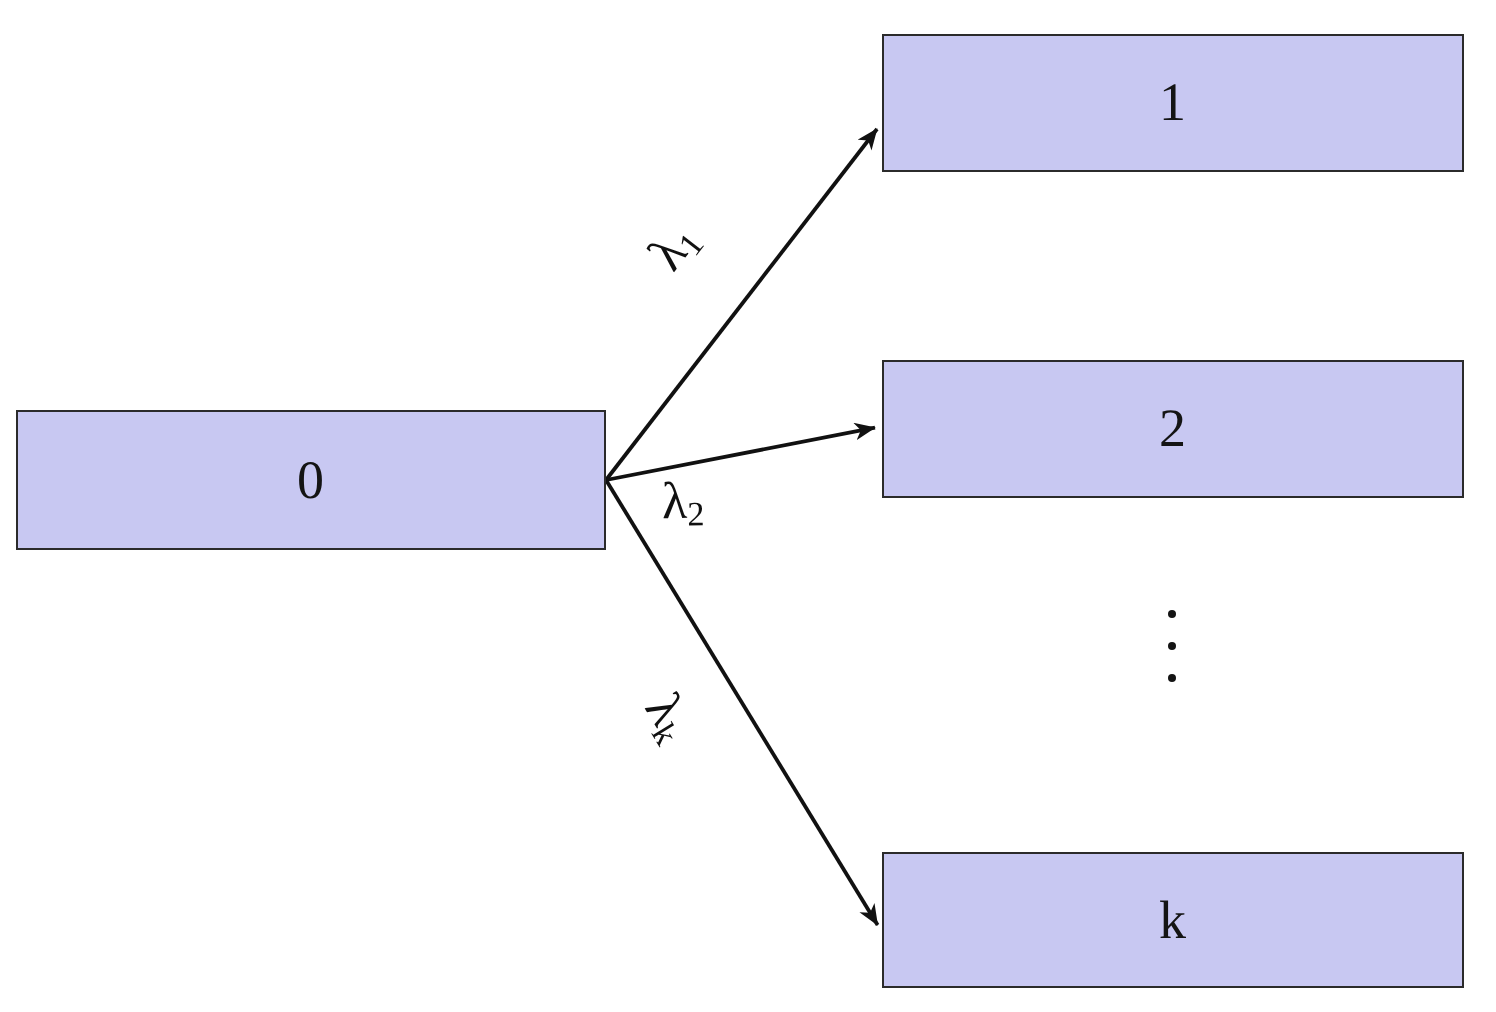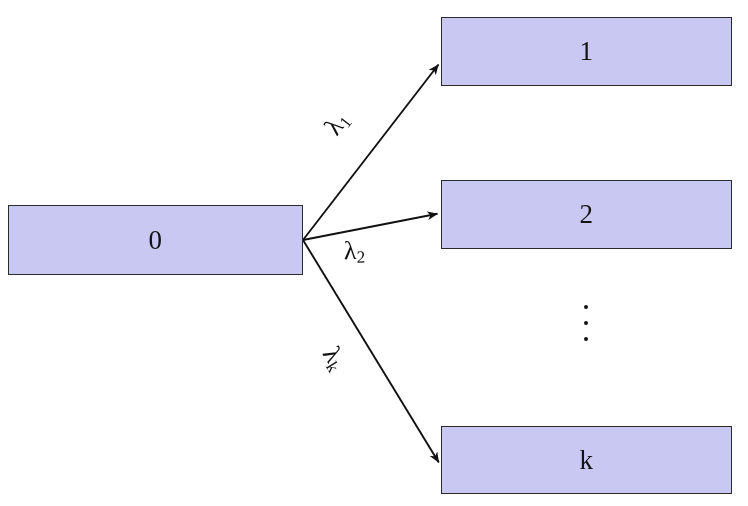--- a/index.html
+++ b/index.html
@@ -99,21 +99,21 @@
   </div>
 
   <div class="node-box" id="node-k" style="left:441px; top:426px; width:291px; height:68px;">
     <span class="node-label">k</span>
   </div>
 
   <div class="edge-label" style="left:327px; top:110px; transform: rotate(-52.3deg);">
     <span>λ</span><sub>1</sub>
   </div>
 
-  <div class="edge-label" style="left:344px; top:238px; transform: rotate(-1deg);">
+  <div class="edge-label" style="left:331px; top:238px; transform: rotate(-1deg);">
     <span>λ</span><sub>2</sub>
   </div>
 
   <div class="edge-label" style="left:323px; top:345px; transform: rotate(58.5deg);">
     <span>λ</span><sub>k</sub>
   </div>
 
   <div id="vdots" style="left:583px; top:305px; width:5px; height:36px;">
     <span class="vdot"></span>
     <span class="vdot"></span>

